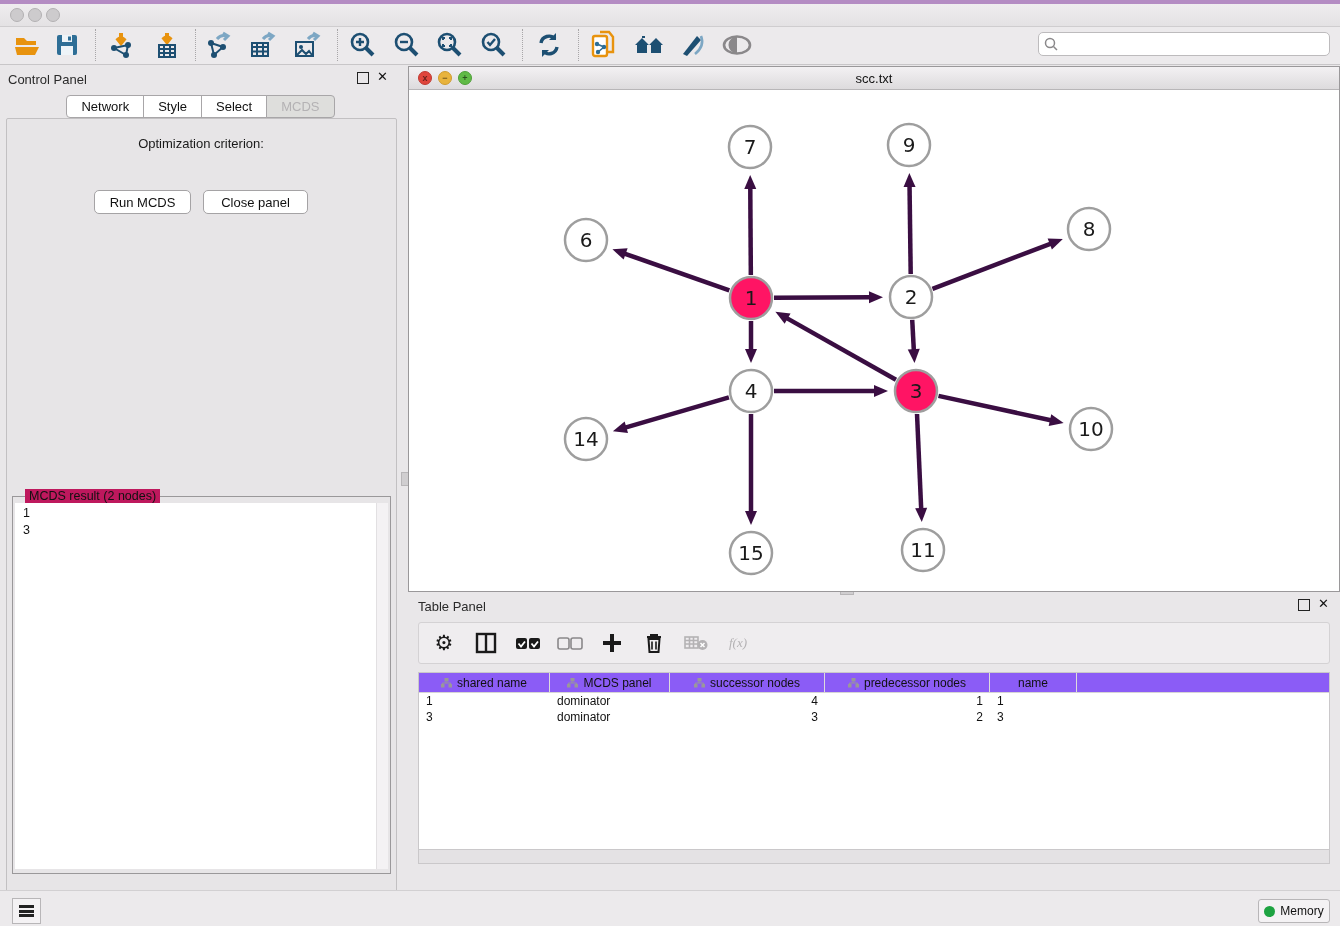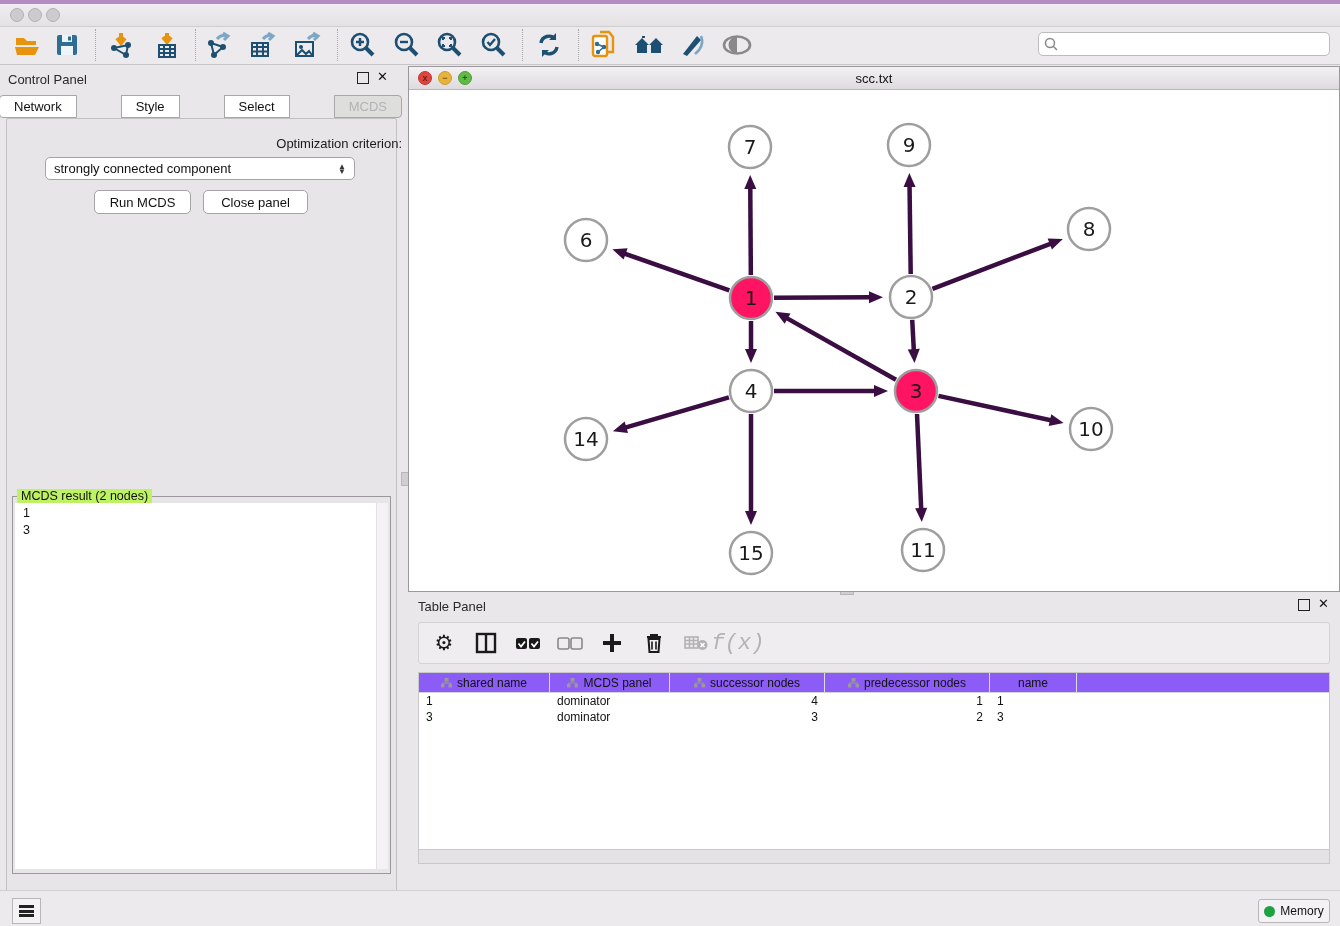--- a/index.html
+++ b/index.html
@@ -19,34 +19,34 @@
   #search-wrap{position:absolute;right:10px;top:5px;width:292px;height:24px;}
   #search-input{width:100%;height:100%;box-sizing:border-box;border:1px solid #bdbbbd;border-radius:5px;padding:0 6px 0 24px;font-size:12px;background:#fff;outline:none;}
   #search-icon{position:absolute;left:6px;top:5px;}
 
   
   #control-panel{left:0;top:64px;width:402px;height:826px;}
   #cp-header{left:8px;top:8px;font-size:13px;color:#2a2a2a;}
   .panel-btns{position:absolute;top:8px;display:flex;gap:8px;}
   .float-box{width:10px;height:10px;border:1.5px solid #222;}
   .close-x{font-size:13px;font-weight:bold;color:#111;line-height:10px;}
-  #cp-tabs{left:0;top:31px;width:402px;display:flex;justify-content:space-between;}
+  #cp-tabs{left:0;top:31px;width:402px;display:flex;justify-content:center;}
   .seg-tab{border:1px solid #a8a6a8;background:#fff;color:#111;font-size:13px;padding:3px 14px;margin-left:-1px;}
   .seg-tab.first{border-radius:4px 0 0 4px;}
   .seg-tab.last{border-radius:0 4px 4px 0;}
   .seg-tab.selected{background:#dededc;color:#b4b2b4;}
   #cp-content{left:6px;top:54px;width:389px;height:816px;background:#e7e5e7;border:1px solid #c2c0c2;border-radius:2px;}
-  #opt-label{left:0;top:72px;width:402px;text-align:right;font-size:13px;color:#1a1a1a;}
+  #opt-label{left:0;top:72px;width:402px;text-align:center;font-size:13px;color:#1a1a1a;}
   #criterion-select{left:45px;top:93px;width:310px;height:23px;background:#fff;border:1px solid #a5a3a5;border-radius:5px;display:flex;align-items:center;padding:0 8px;box-sizing:border-box;font-size:13px;color:#111;}
   #criterion-arrows{margin-left:auto;display:flex;flex-direction:column;line-height:5px;font-size:8px;color:#333;}
   .mac-btn{background:#fff;border:1px solid #a5a3a5;border-radius:5px;font-size:13px;color:#111;display:flex;align-items:center;justify-content:center;position:absolute;height:22px;}
   #run-btn{left:94px;top:126px;width:95px;}
   #close-panel-btn{left:203px;top:126px;width:103px;}
   #mcds-group{left:12px;top:432px;width:377px;height:376px;border:1px solid #9a989a;}
-  #mcds-title{position:absolute;left:4px;top:-8px;background:#bef264;padding:0 4px;font-size:12.5px;color:#111;}
+  #mcds-title{position:absolute;left:12px;top:-8px;background:#be185d;padding:0 4px;font-size:12.5px;color:#111;}
   #mcds-list{position:absolute;left:2px;top:6px;width:362px;height:366px;background:#fff;font-size:12.5px;color:#111;padding:2px 0 0 8px;box-sizing:border-box;line-height:17px;}
   #mcds-scroll{position:absolute;right:2px;top:6px;width:11px;height:366px;background:#f4f2f4;border-left:1px solid #e2e0e2;}
   .grab{background:#d0ced0;border:1px solid #b8b6b8;}
 
   
   #net-window{left:408px;top:66px;width:932px;height:526px;border:1px solid #9a989a;box-sizing:border-box;background:#fff;}
   #net-titlebar{left:0;top:0;width:100%;height:22px;background:linear-gradient(#f3f1f3,#dddbdd);border-bottom:1px solid #b8b6b8;}
   .tl{width:12px;height:12px;border-radius:50%;position:absolute;top:4px;font-size:9px;line-height:12px;text-align:center;color:rgba(0,0,0,.55);font-weight:bold;}
   #net-title{width:100%;text-align:center;top:4px;font-size:13px;color:#111;}
   #graph-svg{position:absolute;left:0;top:22px;}
@@ -231,27 +231,20 @@
       <div class="close-x">✕</div>
     </div>
     <div class="abs" id="cp-tabs">
       <div class="seg-tab first">Network</div>
       <div class="seg-tab">Style</div>
       <div class="seg-tab">Select</div>
       <div class="seg-tab last selected">MCDS</div>
     </div>
     <div class="abs" id="cp-content"></div>
     <div class="abs" id="opt-label">Optimization criterion:</div>
-    <div class="abs" id="criterion-select">
-      <span>strongly connected component</span>
-      <span id="criterion-arrows">
-          <span>▲</span>
-          <span>▼</span>
-        </span>
-    </div>
     <div class="mac-btn" id="run-btn">Run MCDS</div>
     <div class="mac-btn" id="close-panel-btn">Close panel</div>
     <div class="abs" id="mcds-group">
       <div id="mcds-title">MCDS result (2 nodes)</div>
       <div id="mcds-list">
           <div>1</div>
           <div>3</div>
         </div>
       <div id="mcds-scroll"></div>
     </div>
@@ -367,21 +360,21 @@
           <svg width="24" height="16">
             <g stroke="#b4b2b4" stroke-width="1.6" fill="none">
               <rect x="1" y="2" width="13" height="11"></rect>
               <path d="M1 5.5 h13 M1 9 h13 M5.5 2 v11 M9.5 2 v11"></path>
             </g>
             <circle cx="18.5" cy="10" r="5" fill="#b4b2b4"></circle>
             <path d="M16.5 8 l4 4 M20.5 8 l-4 4" stroke="#fff" stroke-width="1.5"></path>
           </svg>
         </div>
       <div class="tp-icon">
-          <span style="font-family:Liberation Mono, monospace;font-style:italic;font-size:22px;color:#b4b2b4;">f(x)</span>
+          <span style="font-family:Liberation Serif, serif;font-style:italic;font-size:13px;color:#b4b2b4;">f(x)</span>
         </div>
     </div>
     <div class="abs" id="tp-table">
       <div id="tp-colheads">
         <div class="colhead" style="width:131px">
             <svg width="11" height="10">
               <g fill="#9a989a">
                 <rect x="3.5" y="0" width="4" height="3.5"></rect>
                 <rect x="0" y="6" width="3.5" height="3.5"></rect>
                 <rect x="7.5" y="6" width="3.5" height="3.5"></rect>

